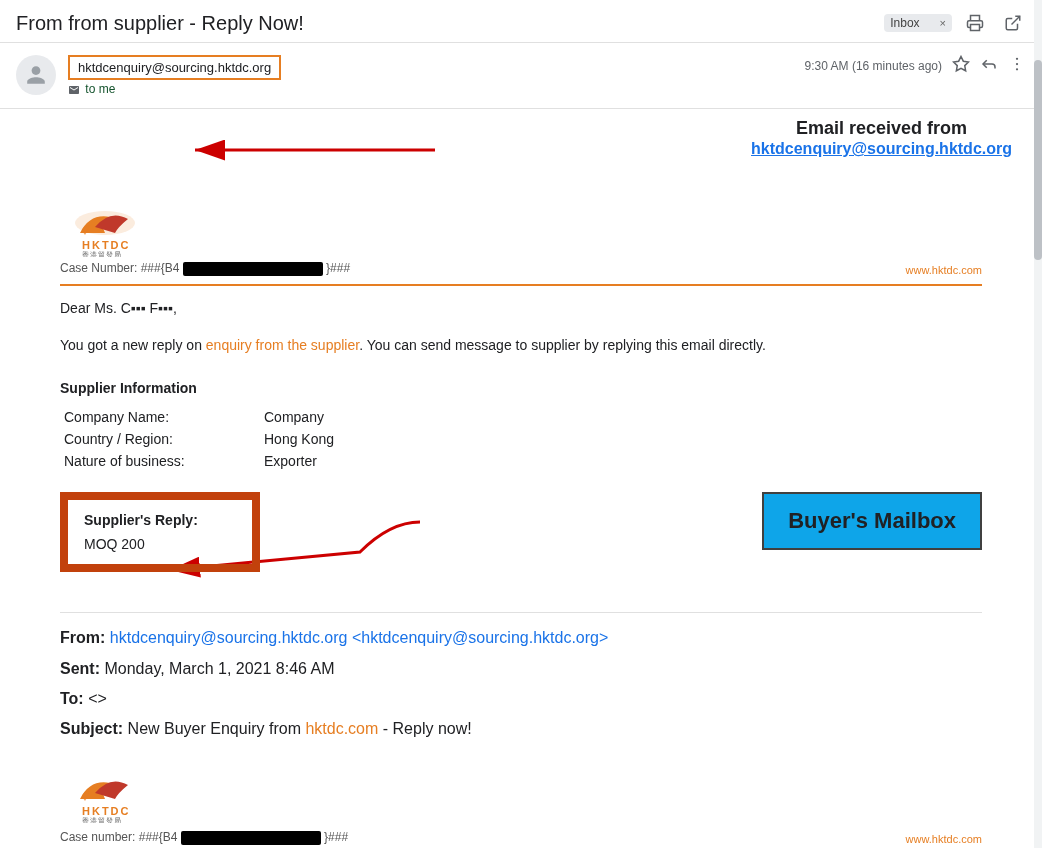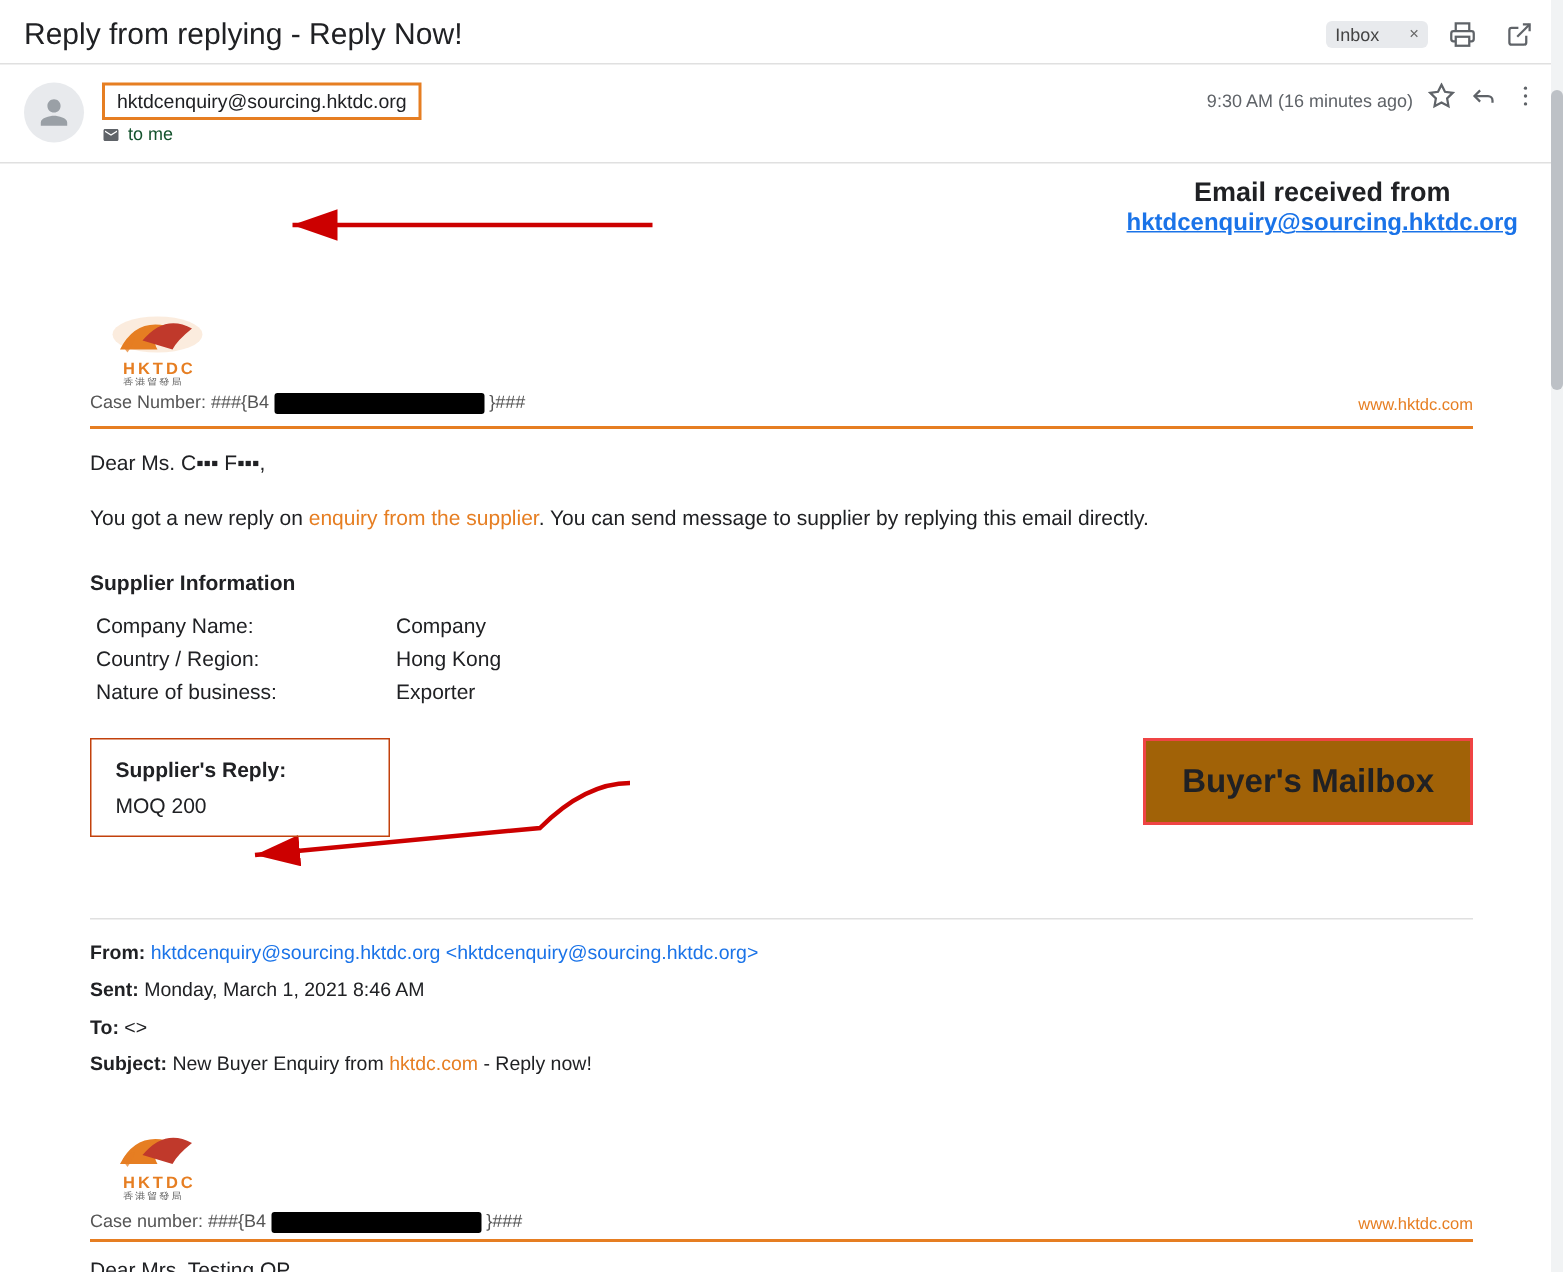--- a/index.html
+++ b/index.html
@@ -200,38 +200,38 @@
     
     .reply-mailbox-row {
       display: flex;
       align-items: flex-start;
       justify-content: space-between;
       margin: 10px 0 20px 0;
       gap: 20px;
       position: relative;
     }
     .supplier-reply-box {
-      border: 1px solid #c2410c;
+      border: 8px solid #c2410c;
       padding: 12px 16px;
       min-width: 200px;
       max-width: 260px;
     }
     .supplier-reply-label {
       font-weight: 700;
       font-size: 14px;
       margin-bottom: 8px;
     }
     .supplier-reply-content {
       font-size: 14px;
       color: #202124;
     }
 
     .buyers-mailbox-box {
-      border: 2px solid #ef4444;
-      background: #a16207;
+      border: 2px solid #404040;
+      background: #0ea5e9;
       padding: 14px 24px;
       display: flex;
       align-items: center;
       justify-content: center;
       min-width: 200px;
     }
     .buyers-mailbox-text {
       font-size: 22px;
       font-weight: 700;
       color: #202124;
@@ -239,21 +239,21 @@
 
     
     .divider {
       border: none;
       border-top: 1px solid #e0e0e0;
       margin: 10px 0;
     }
 
     
     .footer-email-info {
-      font-size: 13px;
+      font-size: 16px;
       color: #202124;
       line-height: 1.9;
       margin-bottom: 16px;
     }
     .footer-email-info a {
       color: #1a73e8;
       text-decoration: none;
     }
     .footer-email-info .link-orange {
       color: #e67e22;
@@ -312,21 +312,21 @@
     .relative-wrapper {
       position: relative;
     }
   </style>
 </head>
 <body>
 
 <div class="relative-wrapper">
 
   <div class="top-bar">
-    <span class="subject-title">Reply from replying - Reply Now!</span>
+    <span class="subject-title">From from supplier - Reply Now!</span>
     <span class="inbox-badge">
       <span>Inbox</span>
       <span class="badge-close">×</span>
     </span>
     <div class="top-icons">
       <span class="icon-btn">
         <svg width="18" height="18" viewBox="0 0 24 24" fill="none" stroke="#5f6368" stroke-width="2">
           <polyline points="6 9 6 2 18 2 18 9"></polyline>
           <path d="M6 18H4a2 2 0 0 1-2-2v-5a2 2 0 0 1 2-2h16a2 2 0 0 1 2 2v5a2 2 0 0 1-2 2h-2"></path>
           <rect x="6" y="14" width="12" height="8"></rect>

